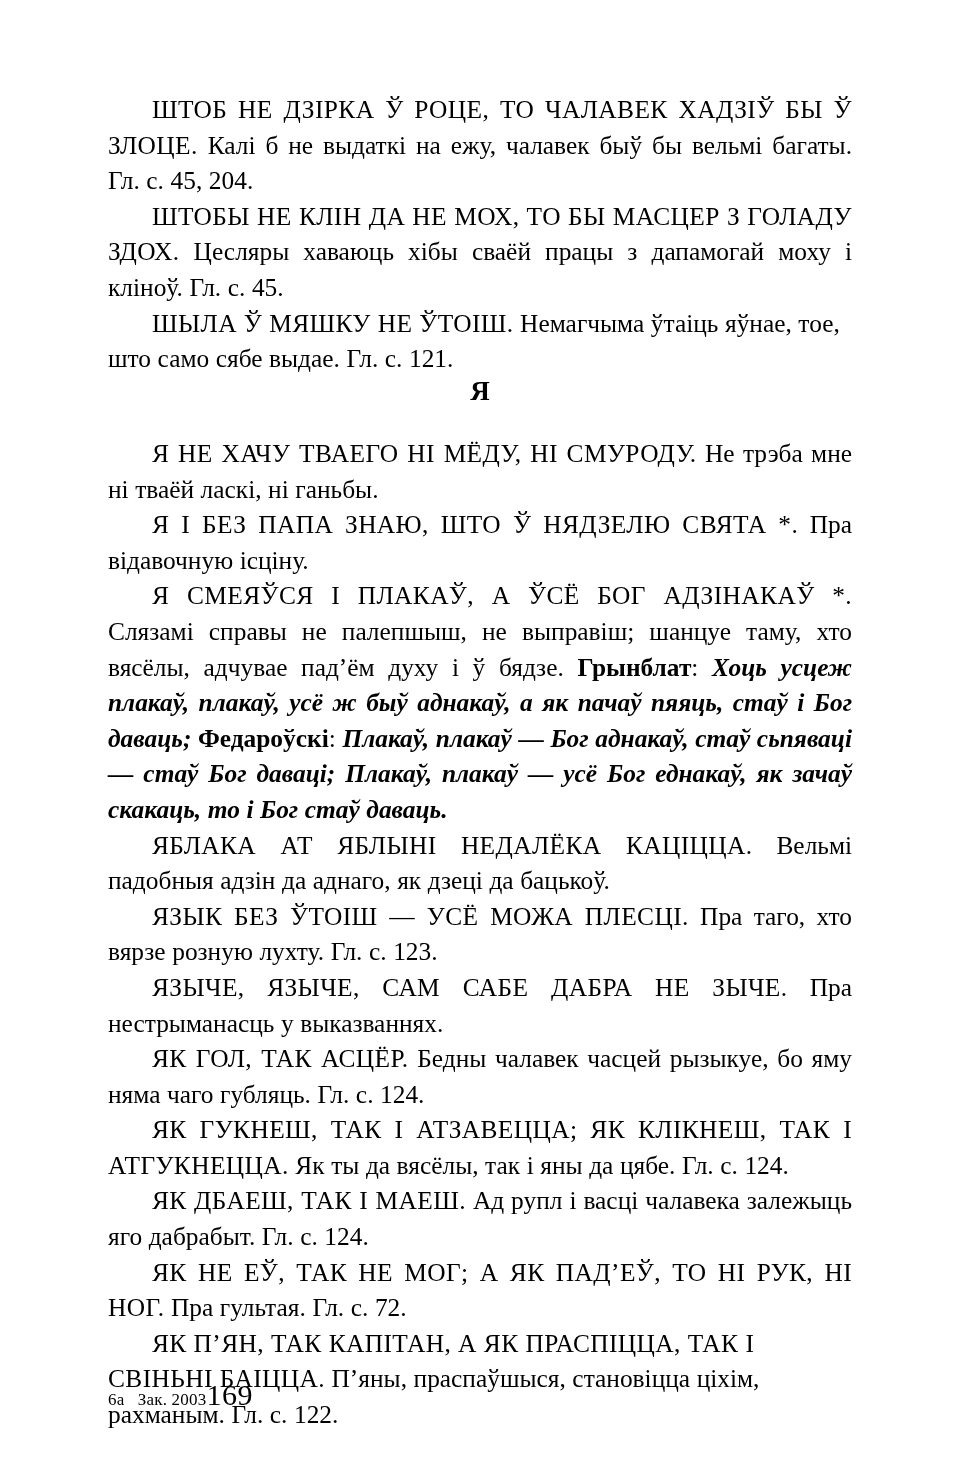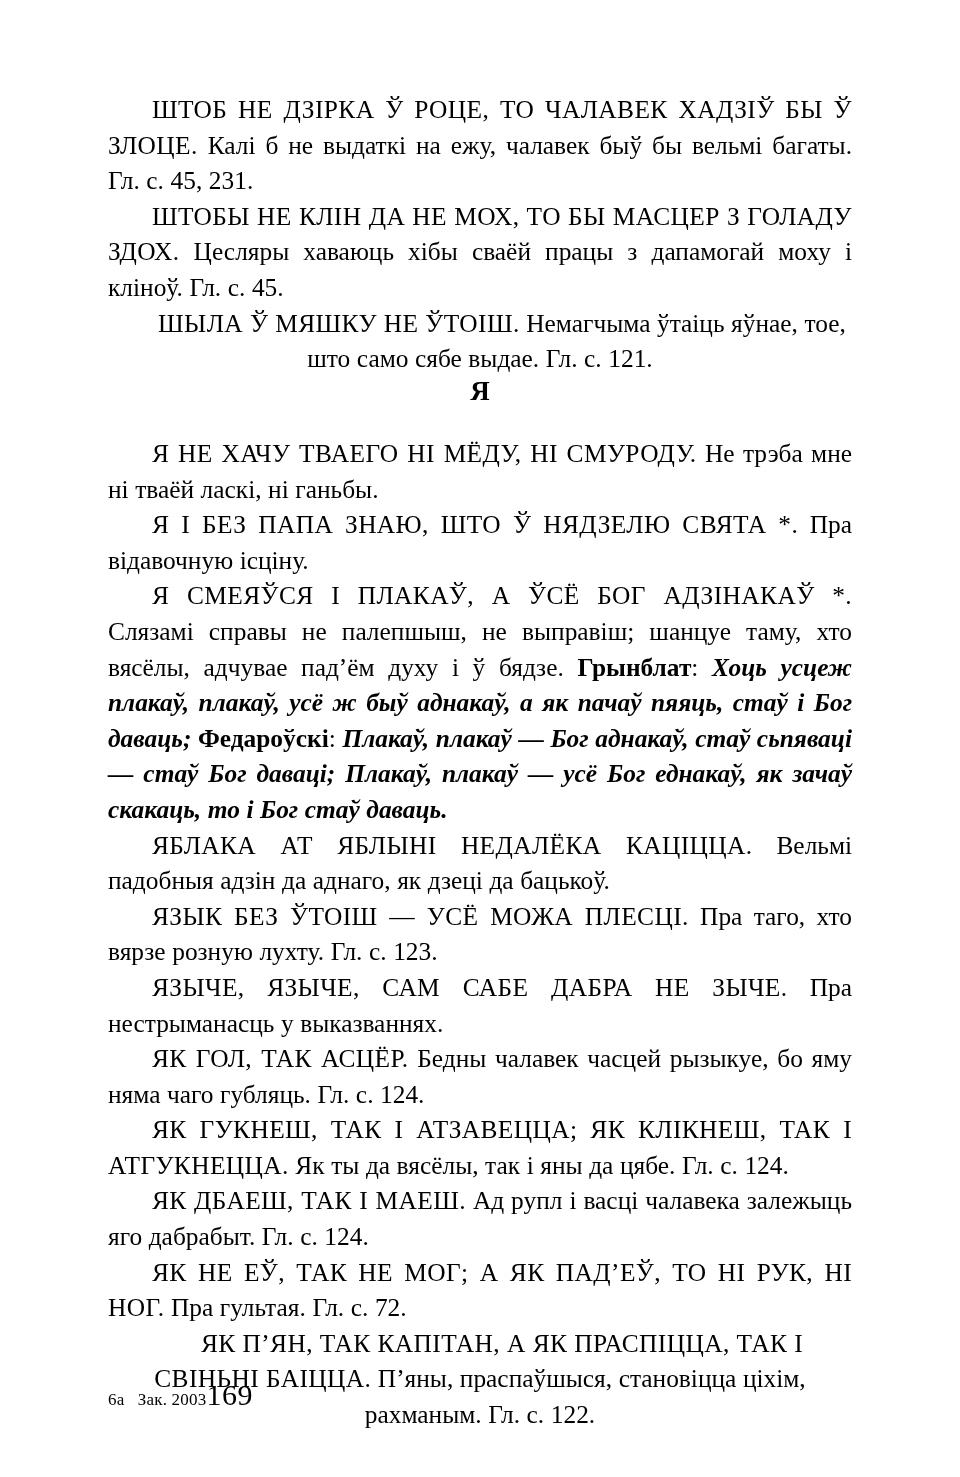--- a/index.html
+++ b/index.html
@@ -25,21 +25,21 @@
   .entry {
     font-size: 25.4px;
     line-height: 35.6px;
     text-align: justify;
     text-justify: inter-word;
     text-indent: 44px;
     margin: 0;
     hyphens: manual;
     word-spacing: 0.2px;
   }
-  .entry:last-child { text-align: center; }
+  .entry:last-child { text-align: left; }
   .hw {
     
     font-weight: normal;
     letter-spacing: 0.4px;
   }
   .ref {
   }
   .src {
     font-weight: bold;
   }
@@ -80,21 +80,21 @@
   #block-top { position: absolute; left: 108px; top: 92px; width: 744px; }
   #block-bottom { position: absolute; left: 108px; top: 436px; width: 744px; }
 </style>
 </head>
 <body>
 
 <div class="page">
 
   <div id="block-top">
     <p class="entry">
-      <span class="hw">ШТОБ НЕ ДЗІРКА Ў РОЦЕ, ТО ЧАЛАВЕК ХАДЗІЎ БЫ Ў ЗЛОЦЕ.</span><span> Калі б не выдаткі на ежу, чалавек быў бы вельмі багаты. </span><span class="ref">Гл.</span><span> с. 45, 231.</span>
+      <span class="hw">ШТОБ НЕ ДЗІРКА Ў РОЦЕ, ТО ЧАЛАВЕК ХАДЗІЎ БЫ Ў ЗЛОЦЕ.</span><span> Калі б не выдаткі на ежу, чалавек быў бы вельмі багаты. </span><span class="ref">Гл.</span><span> с. 45, 204.</span>
     </p>
     <p class="entry">
       <span class="hw">ШТОБЫ НЕ КЛІН ДА НЕ МОХ, ТО БЫ МАСЦЕР З ГОЛАДУ ЗДОХ.</span><span> Цесляры хаваюць хібы сваёй працы з дапамогай моху і кліноў. </span><span class="ref">Гл.</span><span> с. 45.</span>
     </p>
     <p class="entry">
       <span class="hw">ШЫЛА Ў МЯШКУ НЕ ЎТОІШ.</span><span> Немагчыма ўтаіць яўнае, тое, што само сябе выдае. </span><span class="ref">Гл.</span><span> с. 121.</span>
     </p>
   </div>
 
   <div class="section-letter">Я</div>

